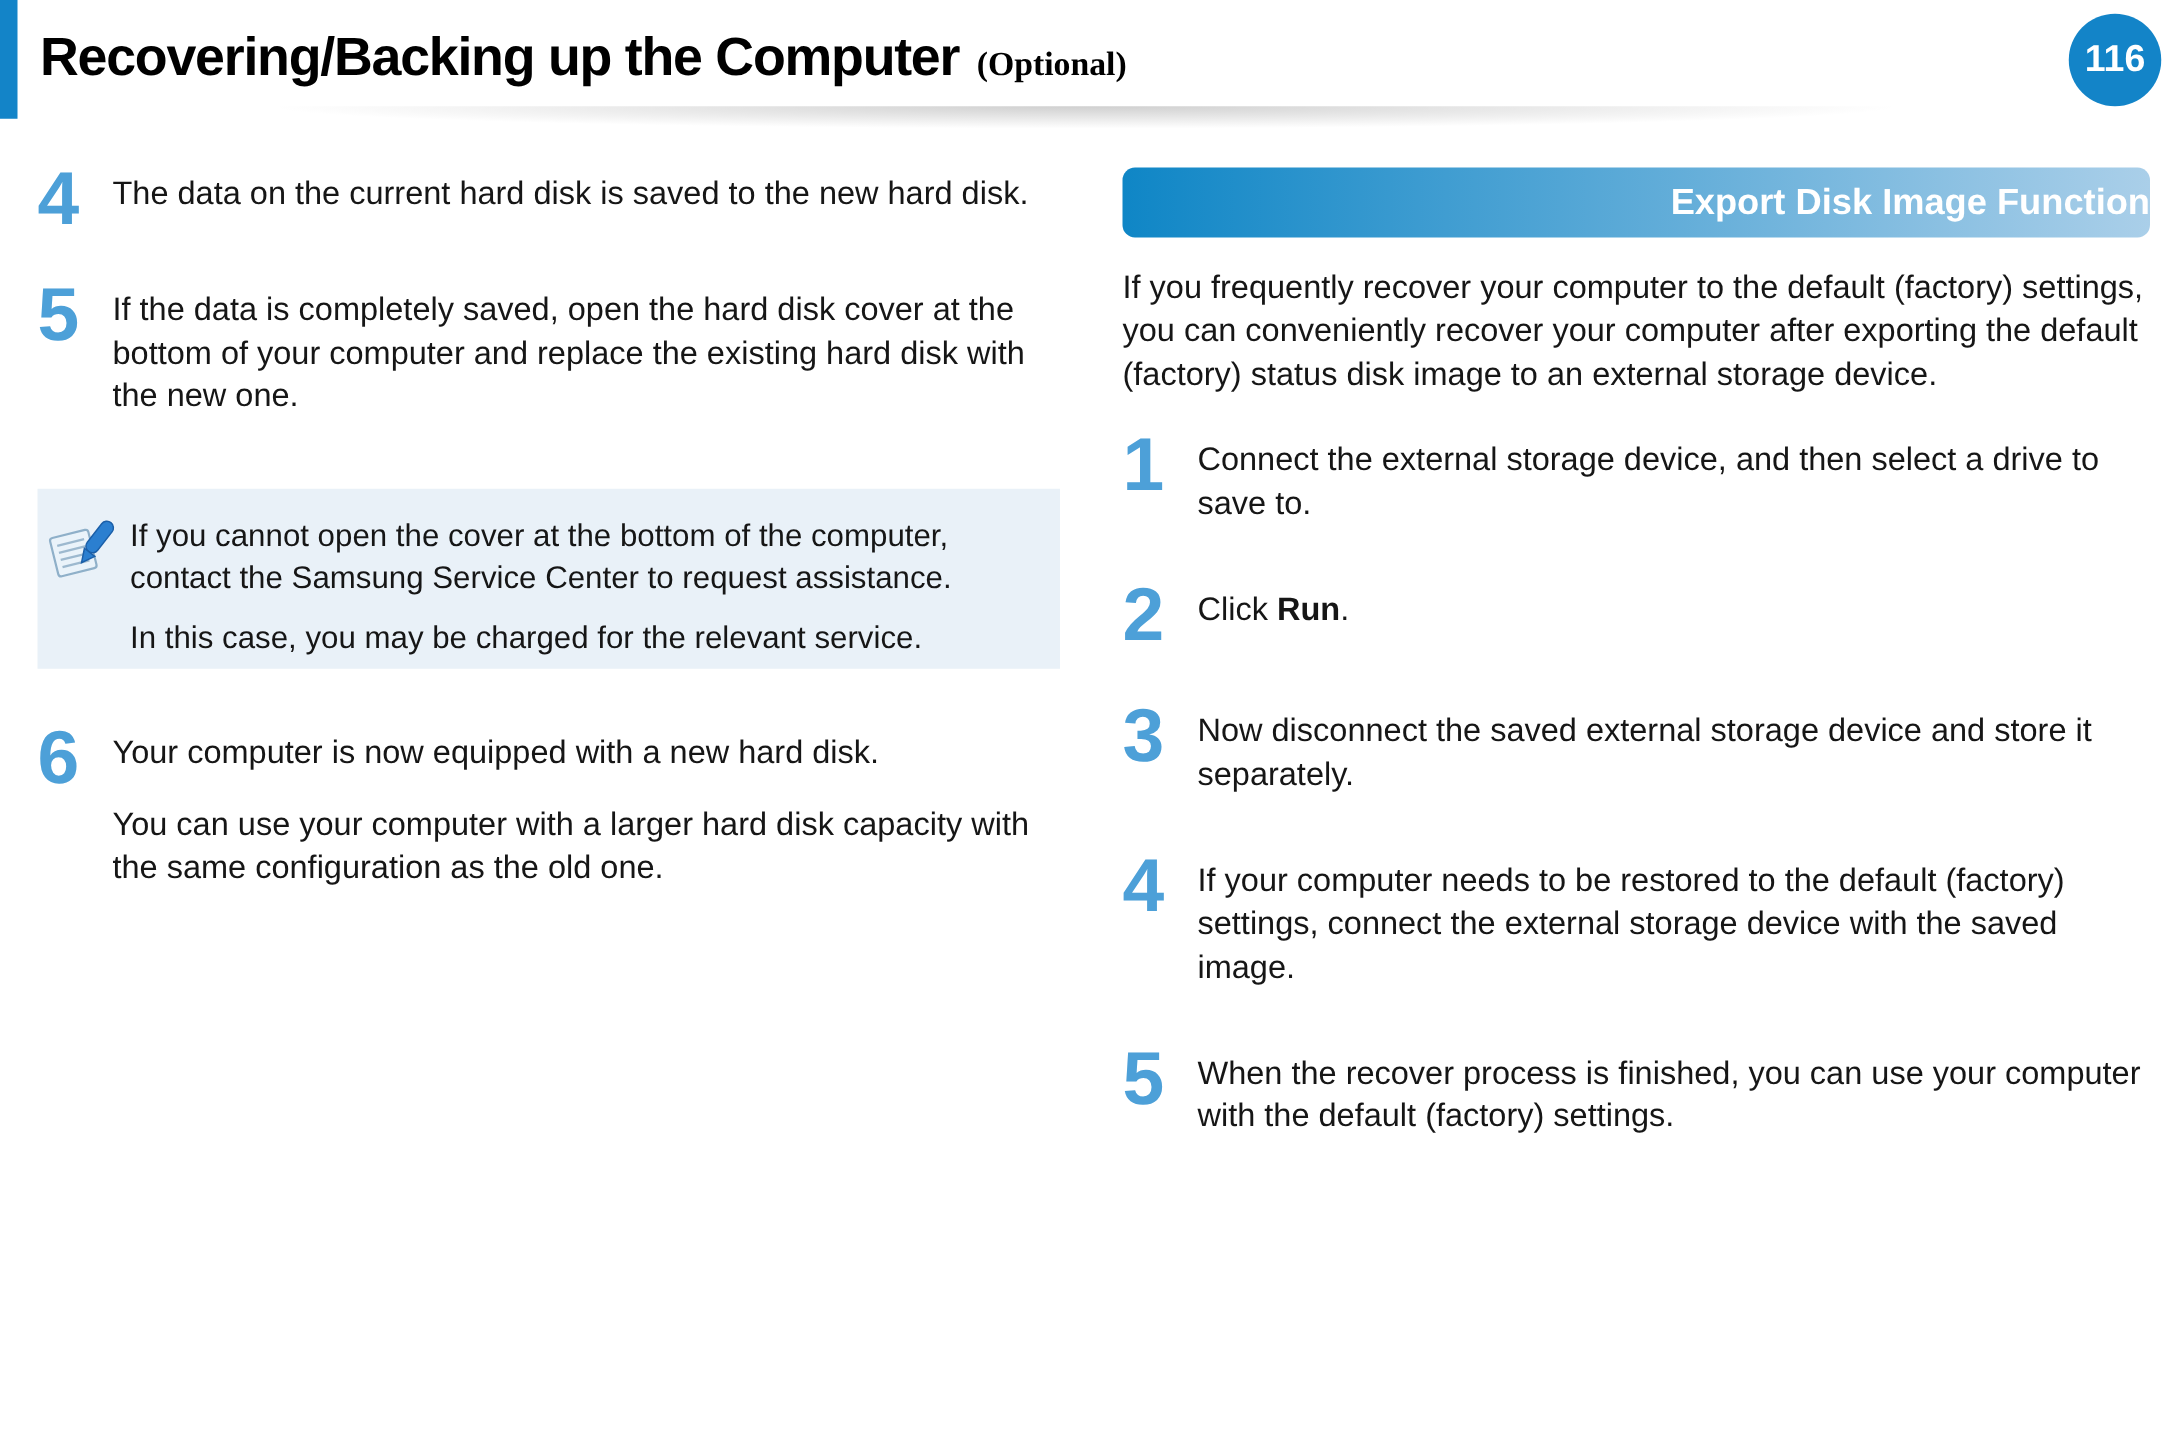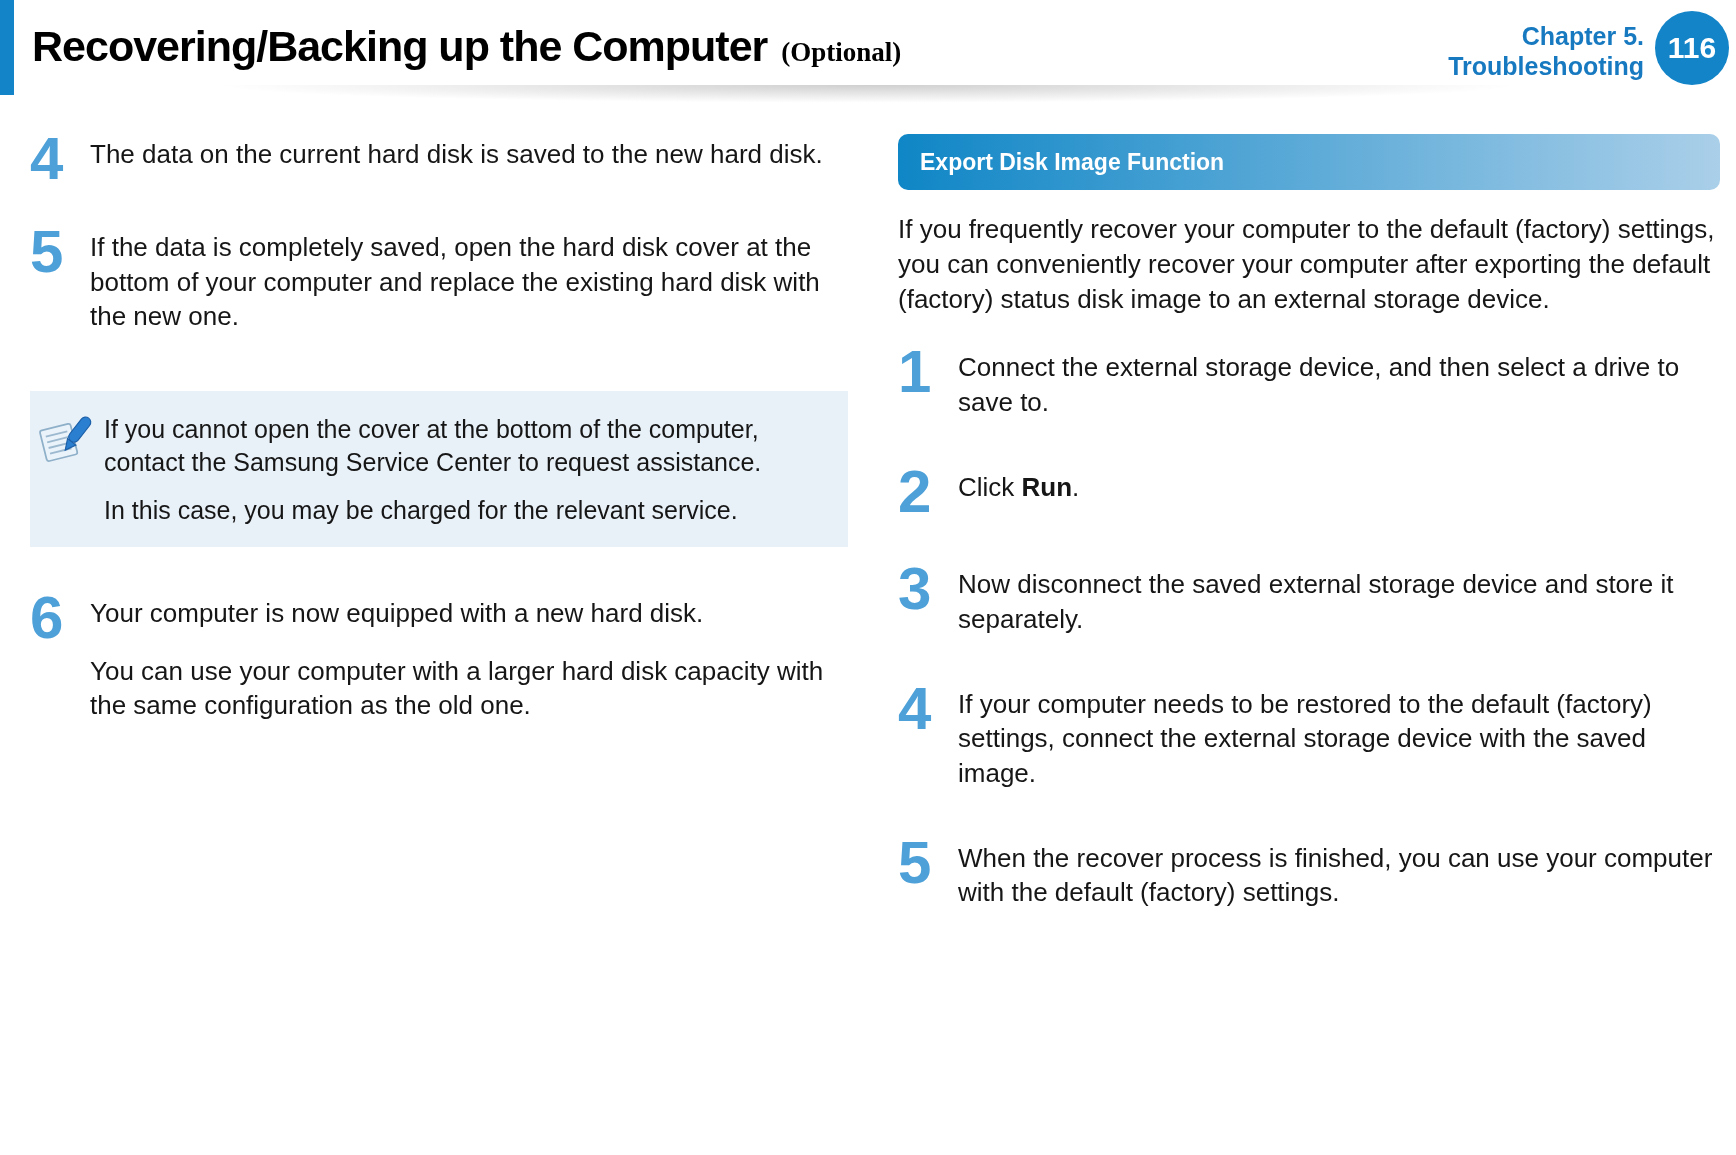--- a/index.html
+++ b/index.html
@@ -59,53 +59,50 @@
   }
   .step-body { font-size: 26px; line-height: 1.32; padding-top: 3px; }
   .step-body p { margin-bottom: 24px; }
   .step-body p:last-child { margin-bottom: 0; }
 
   
   .note-box {
     position: relative;
     background: var(--note_bg, #e9f1f8);
     margin: 58px 0 46px 0;
-    padding: 22px 24px 20px 74px;
+    padding: 22px 24px 8px 74px;
   }
   .note-icon { position: absolute; left: 8px; top: 20px; width: 56px; height: 56px; }
   .note-text { font-size: 25px; line-height: 1.3; }
   .note-text p { margin-bottom: 16px; }
   .note-text p:last-child { margin-bottom: 0; }
 
   
   .section-bar {
     height: 56px; border-radius: 10px;
     background: linear-gradient(to right,
       var(--section_bar_gradient_start, #0f86c6),
       var(--section_bar_gradient_end, #aacfe9));
-    color: #fff; font-size: 23px; font-weight: bold;
+    color: #fff; font-size: 29px; font-weight: bold;
     display: flex; align-items: center; padding-left: 22px;
     margin-bottom: 22px;
+    justify-content: flex-end;
   }
   .intro-paragraph { font-size: 26px; line-height: 1.34; margin-bottom: 31px; }
   .col-right .step { margin-bottom: 48px; }
   .col-right .step:last-child { margin-bottom: 0; }
 </style>
 </head>
 <body>
 
 <div class="page-header">
   <div class="header-accent-bar"></div>
   <div class="title-row">
     <span class="page-title">Recovering/Backing up the Computer</span>
     <span class="page-title-suffix">(Optional)</span>
-  </div>
-  <div class="chapter-block">
-    <div>Chapter 5.</div>
-    <div>Troubleshooting</div>
   </div>
   <div class="page-number-circle">
     <span>116</span>
   </div>
   <div class="header-shadow"></div>
 </div>
 
 <div class="main">
 
   <div class="col-left">

